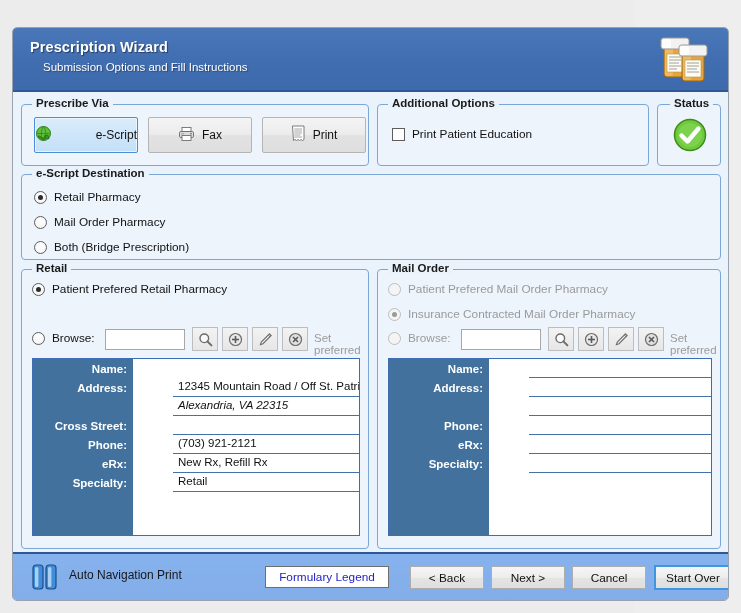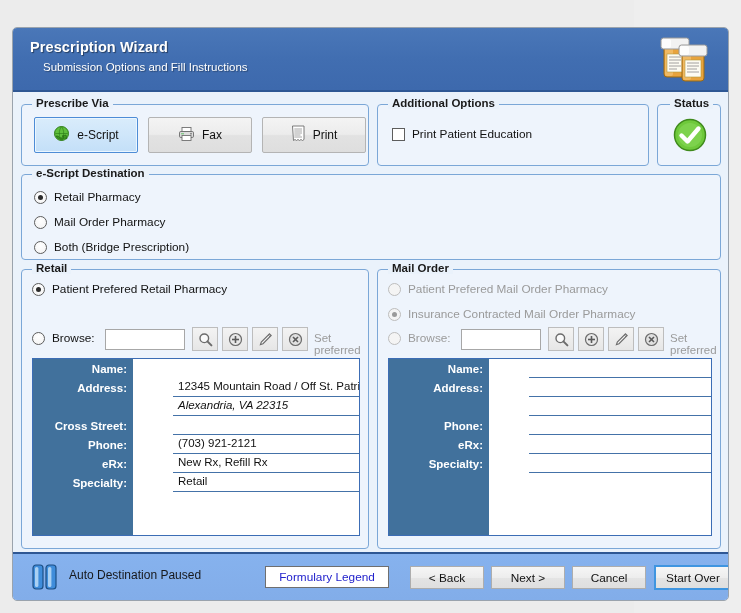--- a/index.html
+++ b/index.html
@@ -104,20 +104,21 @@
     gap: 7px;
     font-size: 12px;
     color: #111;
     box-sizing: border-box;
     cursor: pointer;
   }
   .modebtn.sel {
     border: 1px solid #4d8cd6;
     background: linear-gradient(to bottom, #d9ecfb 0%, #cfe6fa 50%, #c3dff8 100%);
     box-shadow: inset 0 0 0 1px #eaf6ff;
+    justify-content: space-between;
   }
   
   .cbrow { position: absolute; display: flex; align-items: center; gap: 7px; font-size: 11.8px; color: #111; }
   .checkbox {
     width: 13px; height: 13px; border: 1px solid #5d5d5d; background: #fff; box-sizing: border-box;
   }
   .radio {
     width: 13px; height: 13px; border-radius: 50%; border: 1px solid #5d5d5d;
     background: radial-gradient(circle at 50% 35%, #ffffff 0%, #f2f2f2 100%);
     box-sizing: border-box; position: relative; flex: none;
@@ -440,21 +441,21 @@
 
     <div class="footer">
       <div class="pause-icon">
         <svg width="28" height="26" viewBox="0 0 28 26">
           <rect x="2" y="1" width="10" height="24" rx="3" fill="#3f8ddb" stroke="#1c4f85" stroke-width="1.2"></rect>
           <rect x="4" y="3" width="3.4" height="20" rx="1.6" fill="#bcdcf7" opacity=".85"></rect>
           <rect x="15" y="1" width="10" height="24" rx="3" fill="#3f8ddb" stroke="#1c4f85" stroke-width="1.2"></rect>
           <rect x="17" y="3" width="3.4" height="20" rx="1.6" fill="#bcdcf7" opacity=".85"></rect>
         </svg>
       </div>
-      <div class="footer-status">Auto Destination Paused</div>
+      <div class="footer-status">Auto Navigation Print</div>
 
       <div class="btn legend" style="left:252px; top:12px; width:124px;">Formulary Legend</div>
       <div class="btn" style="left:397px; top:12px; width:74px;">&lt; Back</div>
       <div class="btn" style="left:478px; top:12px; width:74px;">Next &gt;</div>
       <div class="btn" style="left:559px; top:12px; width:74px;">Cancel</div>
       <div class="btn focus" style="left:641px; top:11px; width:78px; height:25px;">Start Over</div>
     </div>
 
   </div>
 </div>

